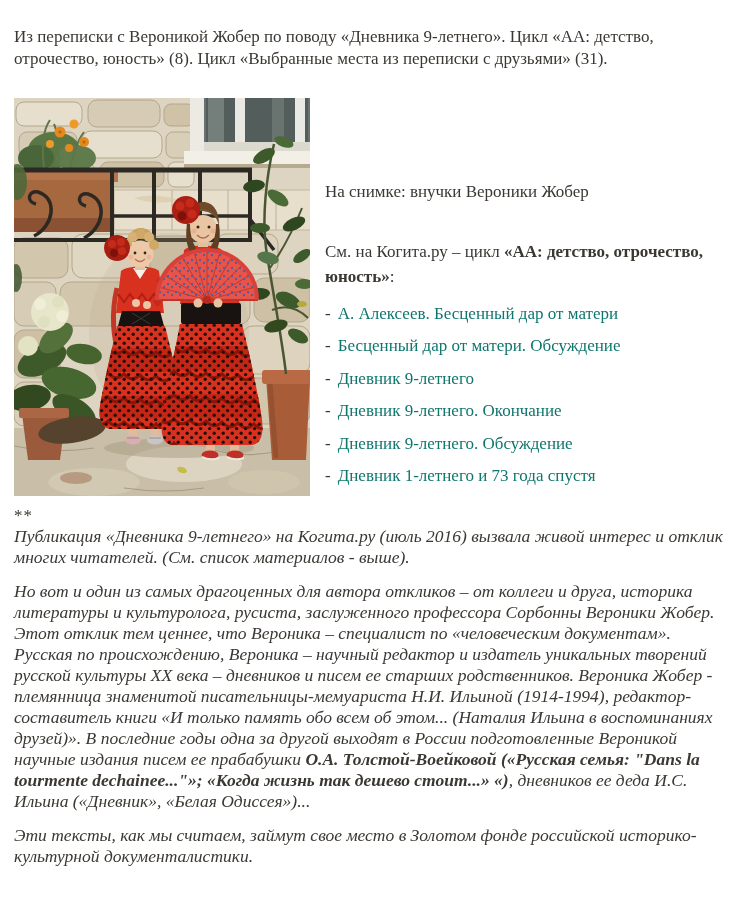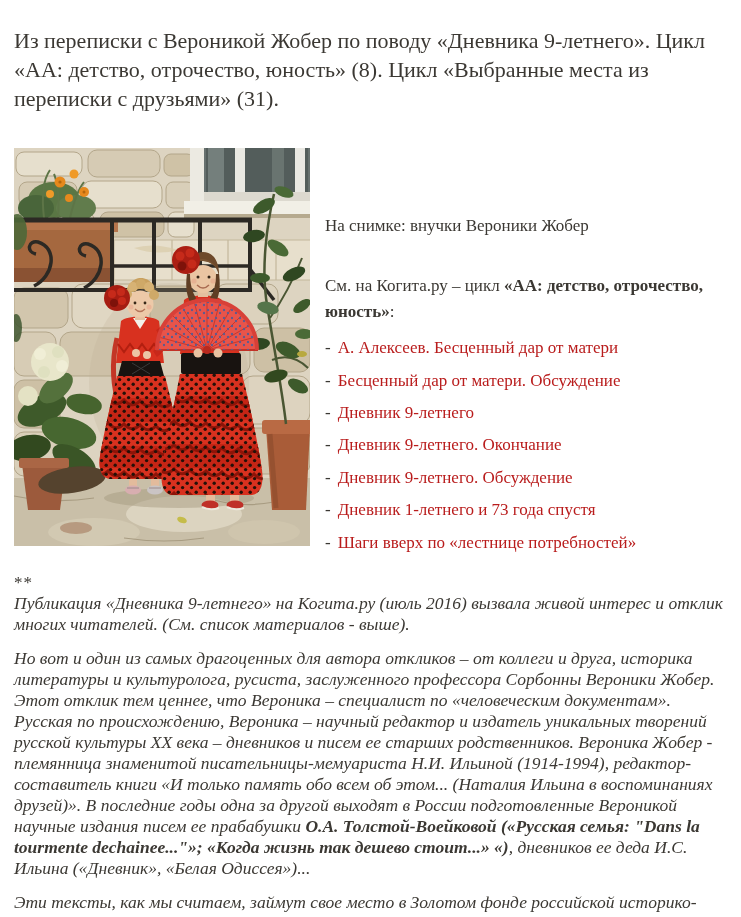--- a/index.html
+++ b/index.html
@@ -6,35 +6,35 @@
   html,body { margin:0; padding:0; }
   body {
     width:741px; height:917px; overflow:hidden;
     background:#ffffff;
     font-family:"Liberation Serif","DejaVu Serif",serif;
     color:#3b3833;
   }
   .page { padding:26px 16px 0 14px; }
 
   .intro {
-    margin:0 0 16px 0;
-    font-size:22px; line-height:1.32;
+    margin:0 0 24px 0;
+    font-size:17px; line-height:1.32;
   }
 
   .content-row { display:flex; align-items:center; }
   .photo-wrap { width:296px; height:398px; flex:0 0 auto; }
   .photo-wrap svg { display:block; width:296px; height:398px; }
 
   .right-col { margin-left:15px; padding-top:86px; font-size:17px; width:396px; }
   .caption { margin:0 0 36px 0; line-height:1.3; }
   .see-also { margin:0 0 14px 0; line-height:1.5; }
   .see-also strong { font-weight:bold; }
   .link-line { margin:0 0 12px 0; line-height:1.2; }
   .dash { margin-right:7px; color:#3b3833; }
-  a.doc-link { color:#b91c1c; text-decoration:none; cursor:pointer; }
+  a.doc-link { color:#0f766e; text-decoration:none; cursor:pointer; }
 
   .separator { margin:8px 0 0 0; font-size:17px; letter-spacing:1px; }
 
   .body-p {
     font-style:italic;
     font-size:17.5px; line-height:1.2;
     margin:0 0 13px 0;
   }
   .body-p.first { }
   .bi { font-weight:bold; }
@@ -322,21 +322,20 @@
       <p class="caption">На снимке: внучки Вероники Жобер</p>
 
       <p class="see-also"><span>См. на Когита.ру – цикл </span><strong>«АА: детство, отрочество, юность»</strong><span>:</span></p>
 
       <p class="link-line"><span class="dash">-</span><a href="#" class="doc-link">А. Алексеев. Бесценный дар от матери</a></p>
       <p class="link-line"><span class="dash">-</span><a href="#" class="doc-link">Бесценный дар от матери. Обсуждение</a></p>
       <p class="link-line"><span class="dash">-</span><a href="#" class="doc-link">Дневник 9-летнего</a></p>
       <p class="link-line"><span class="dash">-</span><a href="#" class="doc-link">Дневник 9-летнего. Окончание</a></p>
       <p class="link-line"><span class="dash">-</span><a href="#" class="doc-link">Дневник 9-летнего. Обсуждение</a></p>
       <p class="link-line"><span class="dash">-</span><a href="#" class="doc-link">Дневник 1-летнего и 73 года спустя</a></p>
-      <p class="link-line"><span class="dash">-</span><a href="#" class="doc-link">Шаги вверх по «лестнице потребностей»</a></p>
     </div>
   </div>
 
   <p class="separator">**</p>
 
   <p class="body-p first">Публикация «Дневника 9-летнего» на Когита.ру (июль 2016) вызвала живой интерес и отклик многих читателей. (См. список материалов  - выше).</p>
 
   <p class="body-p"><span>Но вот и один из самых драгоценных для автора откликов – от коллеги и друга, историка литературы и культуролога, русиста, заслуженного профессора Сорбонны Вероники Жобер. Этот отклик тем ценнее, что Вероника – специалист по «человеческим документам». Русская по происхождению, Вероника – научный редактор и издатель уникальных  творений русской культуры XX века – дневников и писем ее старших родственников. Вероника Жобер - племянница знаменитой  писательницы-мемуариста Н.И. Ильиной (1914-1994), редактор-составитель книги «И только память обо всем об этом... (Наталия Ильина в воспоминаниях друзей)». В последние годы одна за другой выходят в России подготовленные Вероникой научные издания  писем ее прабабушки </span><span class="bi">О.А. Толстой-Воейковой («Русская семья: "Dans la tourmente dechainee..."»; «Когда жизнь так дешево стоит...» «)</span><span>, дневников ее деда И.С. Ильина («Дневник», «Белая Одиссея»)...</span></p>
 
   <p class="body-p">Эти тексты, как мы считаем, займут свое место в Золотом фонде российской историко-культурной документалистики.</p>

